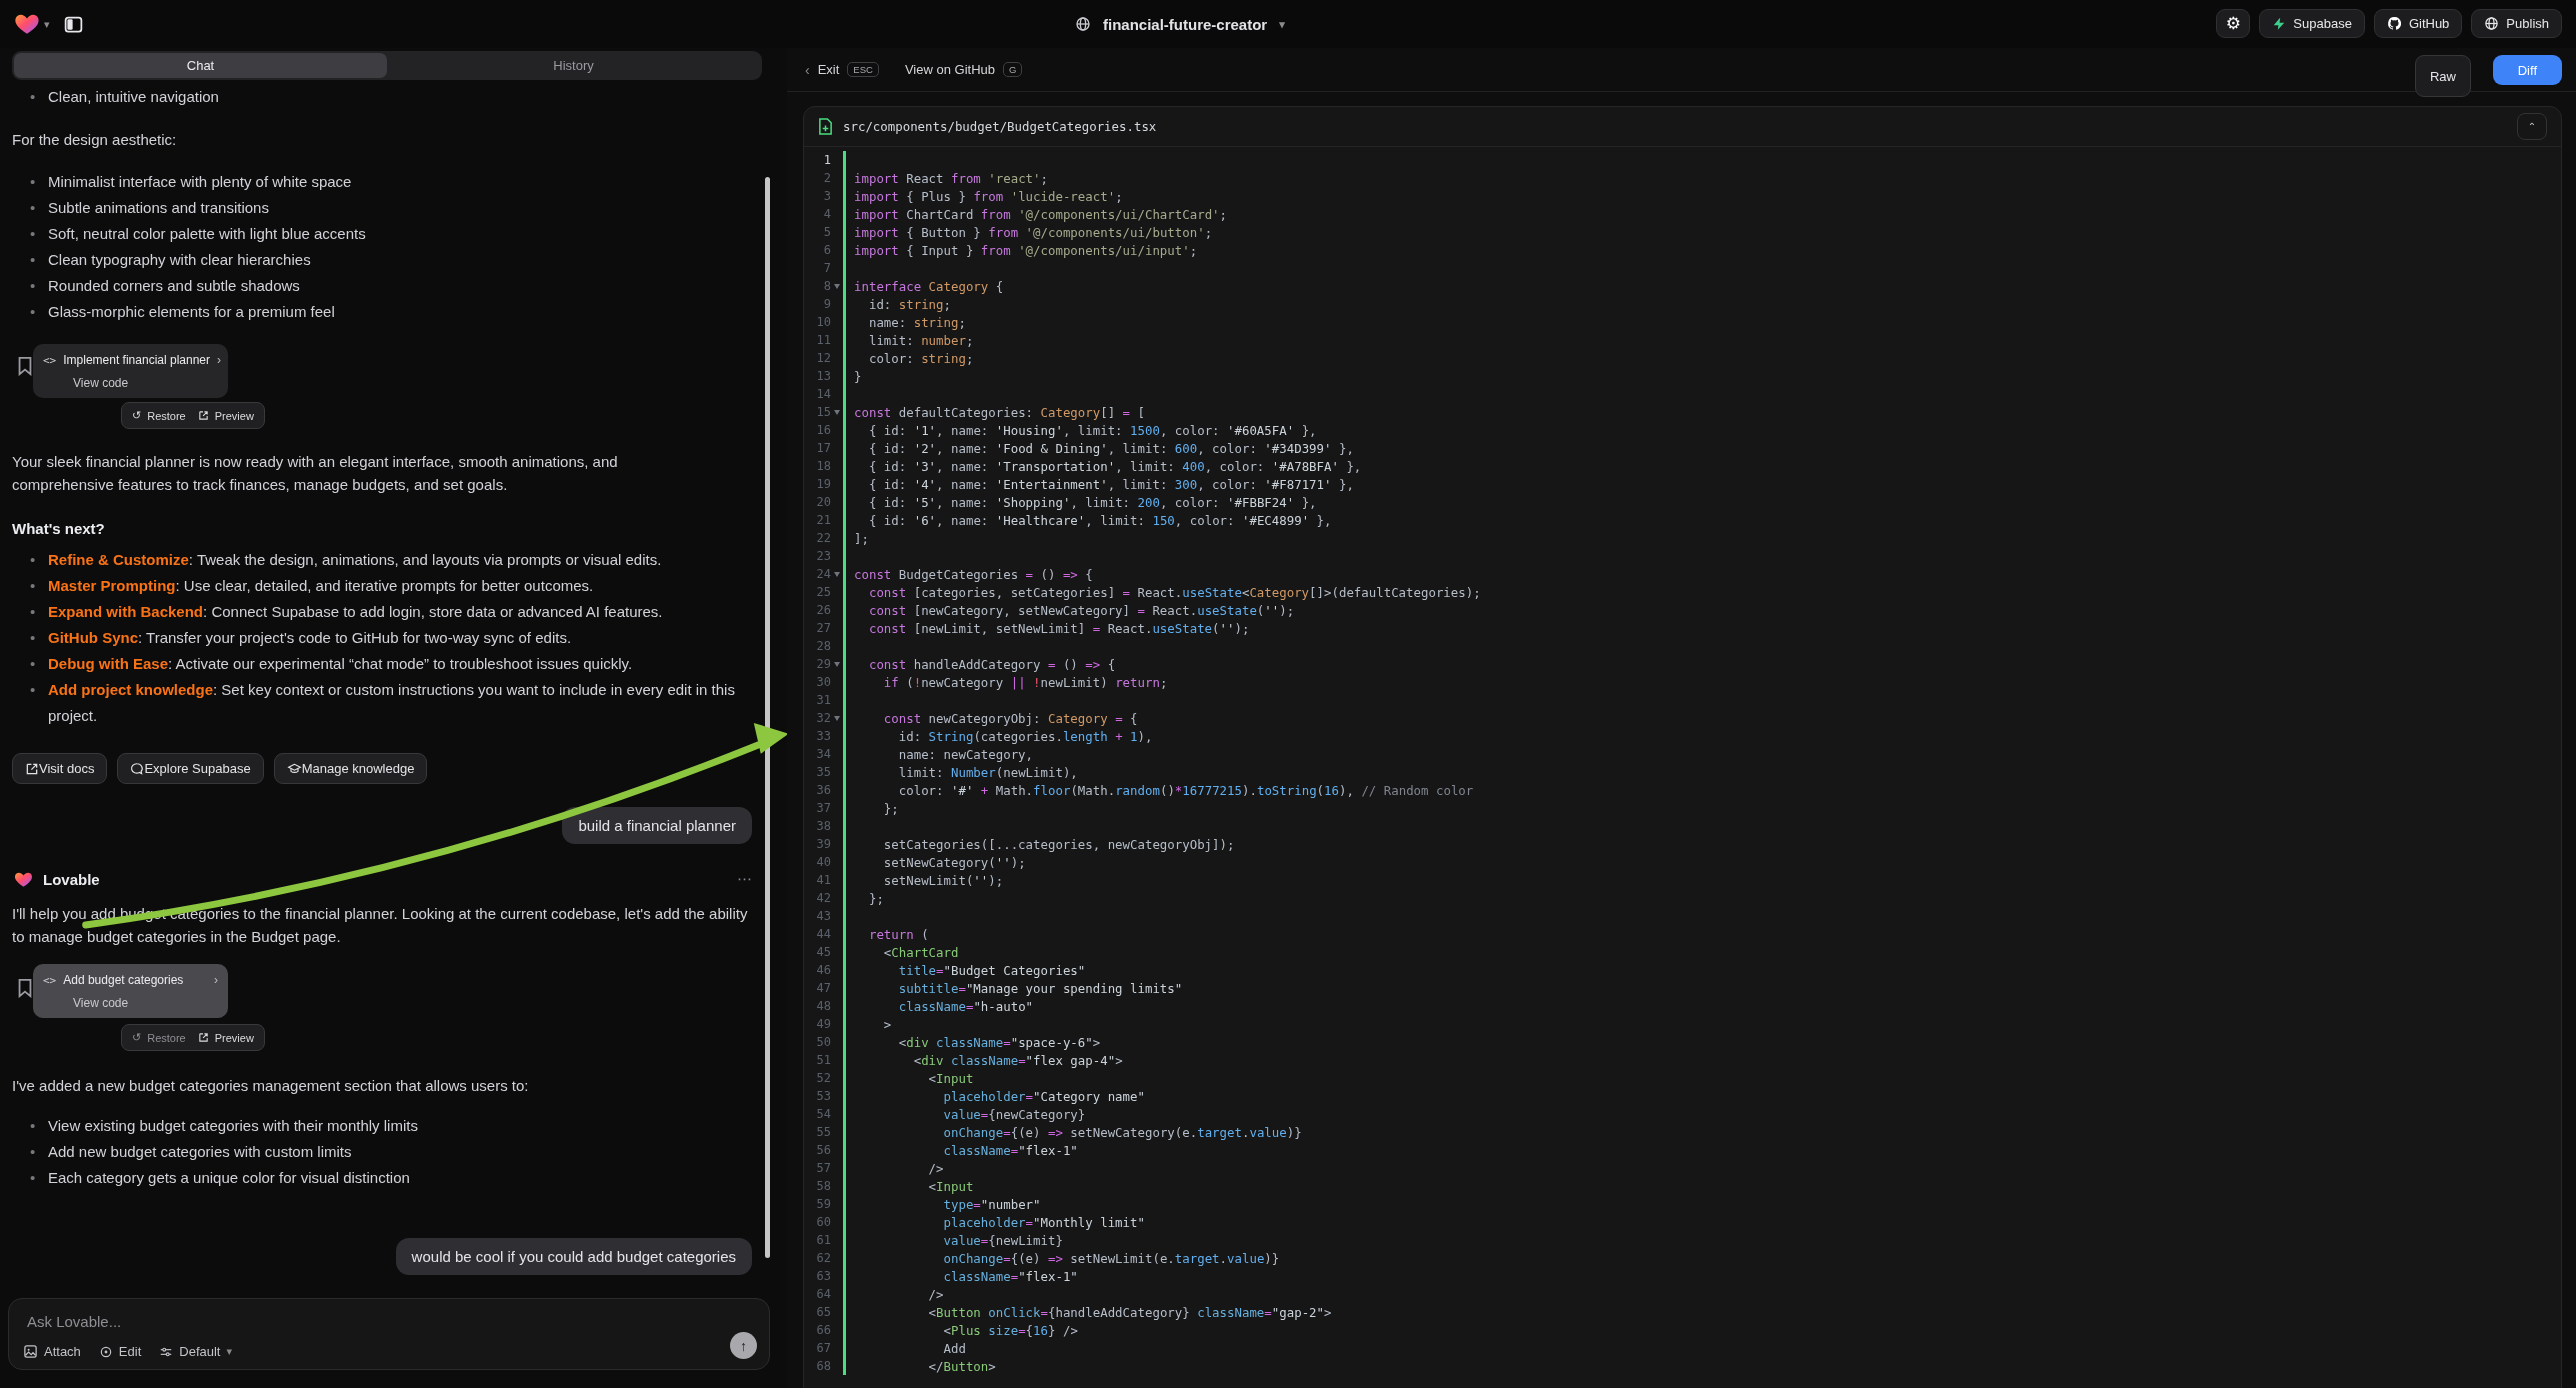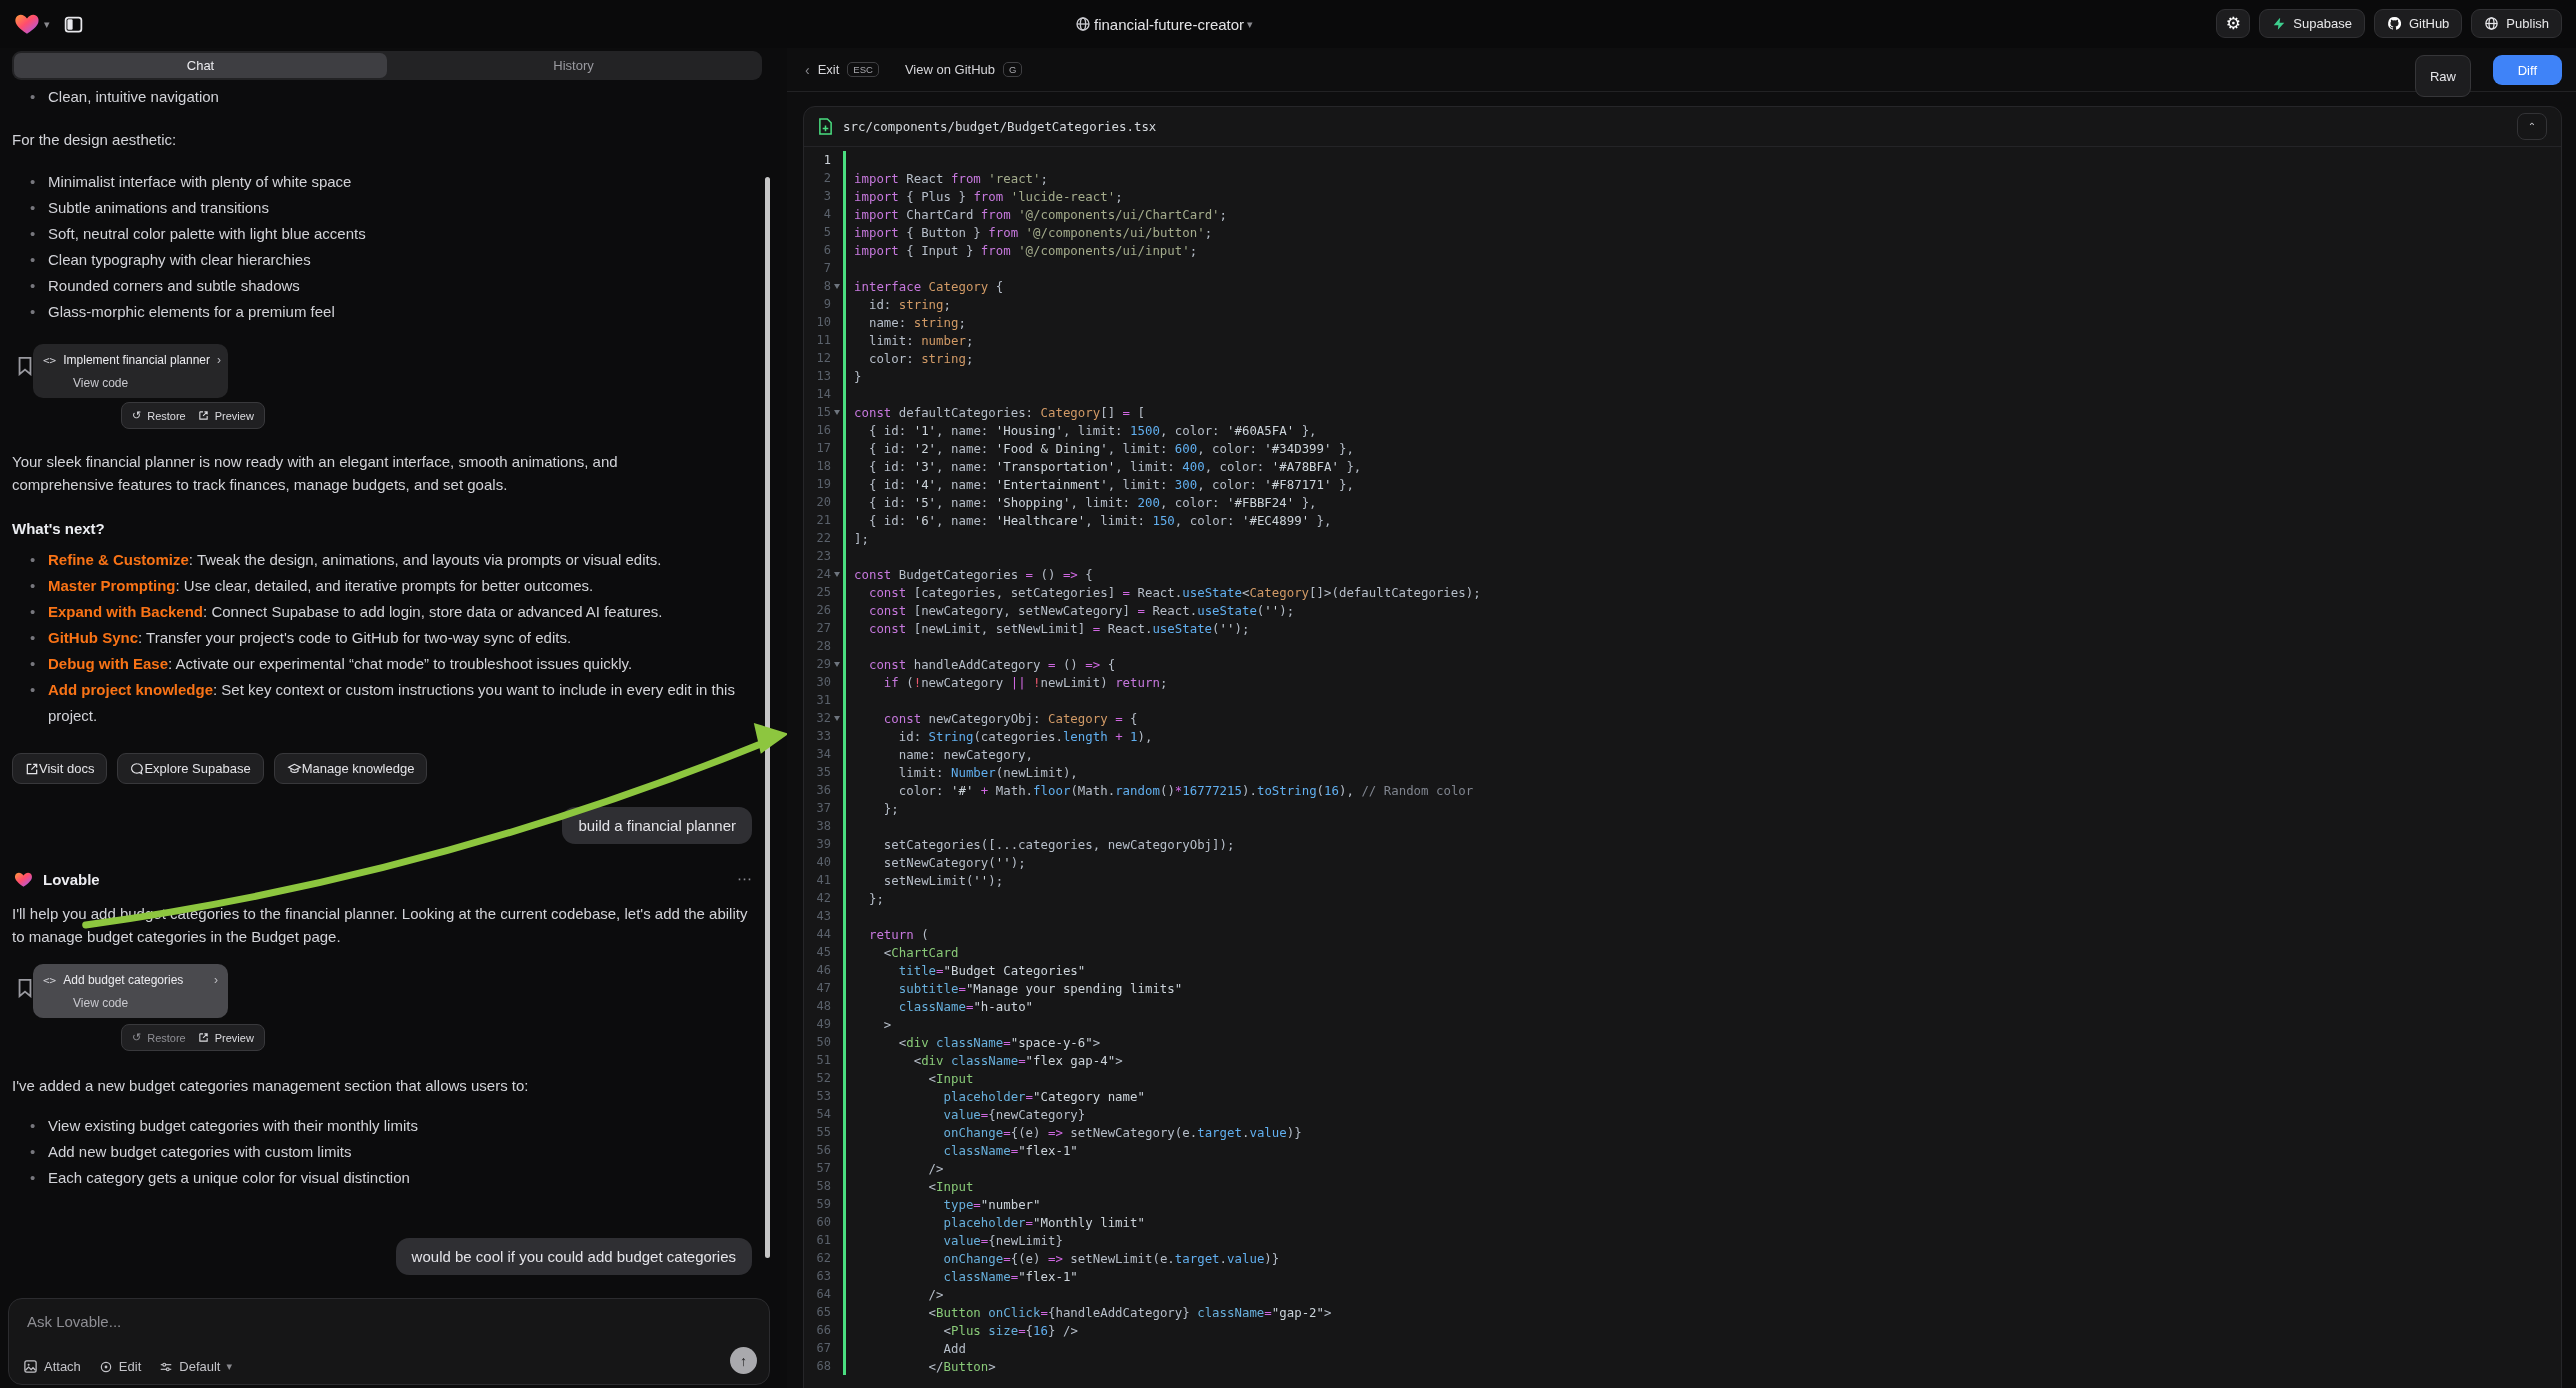--- a/index.html
+++ b/index.html
@@ -6,21 +6,21 @@
   html,body { background:#000; }
   .page { position:relative; width:2576px; height:1388px; background:#0a0a0b; overflow:hidden;
           font-family:"Liberation Sans", sans-serif; color:#d9d9de; }
 
   
   .topbar { position:absolute; left:0; top:0; width:2576px; height:48px; background:#0a0a0b; }
   .topbar-left { position:absolute; left:14px; top:9px; display:flex; align-items:center; gap:8px; }
   .heart { width:26px; height:26px; display:block; }
   .chev { color:#8a8a8f; font-size:11px; }
   .icon-btn { width:32px; height:30px; display:flex; align-items:center; justify-content:center; border-radius:8px; }
-  .topbar-center { position:absolute; left:1075px; top:0; height:48px; display:flex; align-items:center; gap:3px; }
+  .topbar-center { position:absolute; left:1075px; top:0; height:48px; display:flex; align-items:center; gap:12px;font-weight:bold; }
   .title-txt { font-size:15px; color:#e3e3e6; }
   .topbar-right { position:absolute; right:14px; top:9px; display:flex; gap:9px; }
   .tb-btn { height:29px; display:flex; align-items:center; gap:7px; padding:0 12px; background:#1d1d1f;
             border:1px solid #303033; border-radius:9px; color:#e8e8ea; font-size:13px; }
   .tb-btn.square { width:34px; padding:0; justify-content:center; }
   .gear { font-size:17px; color:#fff; }
 
   
   .chat { position:absolute; left:0; top:48px; width:787px; height:1340px; background:#0c0c0d; }
   .tabs { position:absolute; left:12px; top:3px; width:750px; height:29px; background:#232325; border-radius:9px;
@@ -48,21 +48,21 @@
   .dim { color:#8f8f95; }
   .actions { position:absolute; left:12px; display:flex; gap:10px; }
   .act-btn { height:31px; display:flex; align-items:center; padding:0 12px; background:#202022;
              border:1px solid #38383b; border-radius:9px; font-size:13px; color:#e4e4e8; white-space:nowrap; }
   .bubble { position:absolute; background:#2f2f33; border-radius:13px; padding:10px 16px; font-size:15px; color:#e3e3e8; white-space:nowrap; }
   .lov-row { position:absolute; left:14px; display:flex; align-items:center; gap:10px; }
   .lov-name { font-size:15px; font-weight:700; color:#ececf0; }
   .dots { position:absolute; left:737px; color:#8a8a90; font-size:15px; letter-spacing:1px; }
   .scrollthumb { position:absolute; left:765px; top:129px; width:5px; height:1081px; background:#e8e8e8; opacity:.85; border-radius:3px; }
 
-  .ask { position:absolute; left:8px; top:1250px; width:762px; height:87px; background:#161617; border:1px solid #2c2c2f; border-radius:14px; }
+  .ask { position:absolute; left:8px; top:1250px; width:762px; height:72px; background:#161617; border:1px solid #2c2c2f; border-radius:14px; }
   .ask-ph { position:absolute; left:18px; top:14px; font-size:15px; color:#8e8e94; }
   .ask-row { position:absolute; left:14px; bottom:10px; display:flex; align-items:center; gap:18px; font-size:13px; color:#c3c3c8; }
   .ask-item { display:flex; align-items:center; gap:6px; }
   .send { position:absolute; right:12px; bottom:10px; width:27px; height:27px; border-radius:50%; background:#a9a9ad;
           display:flex; align-items:center; justify-content:center; color:#1a1a1c; font-size:14px; font-weight:700; }
 
   
   .codewrap { position:absolute; left:787px; top:48px; width:1789px; height:1340px; background:#0e0e0f; }
   .code-head { position:absolute; left:0; top:0; width:1789px; height:44px; border-bottom:1px solid #222224;
                display:flex; align-items:center; }

